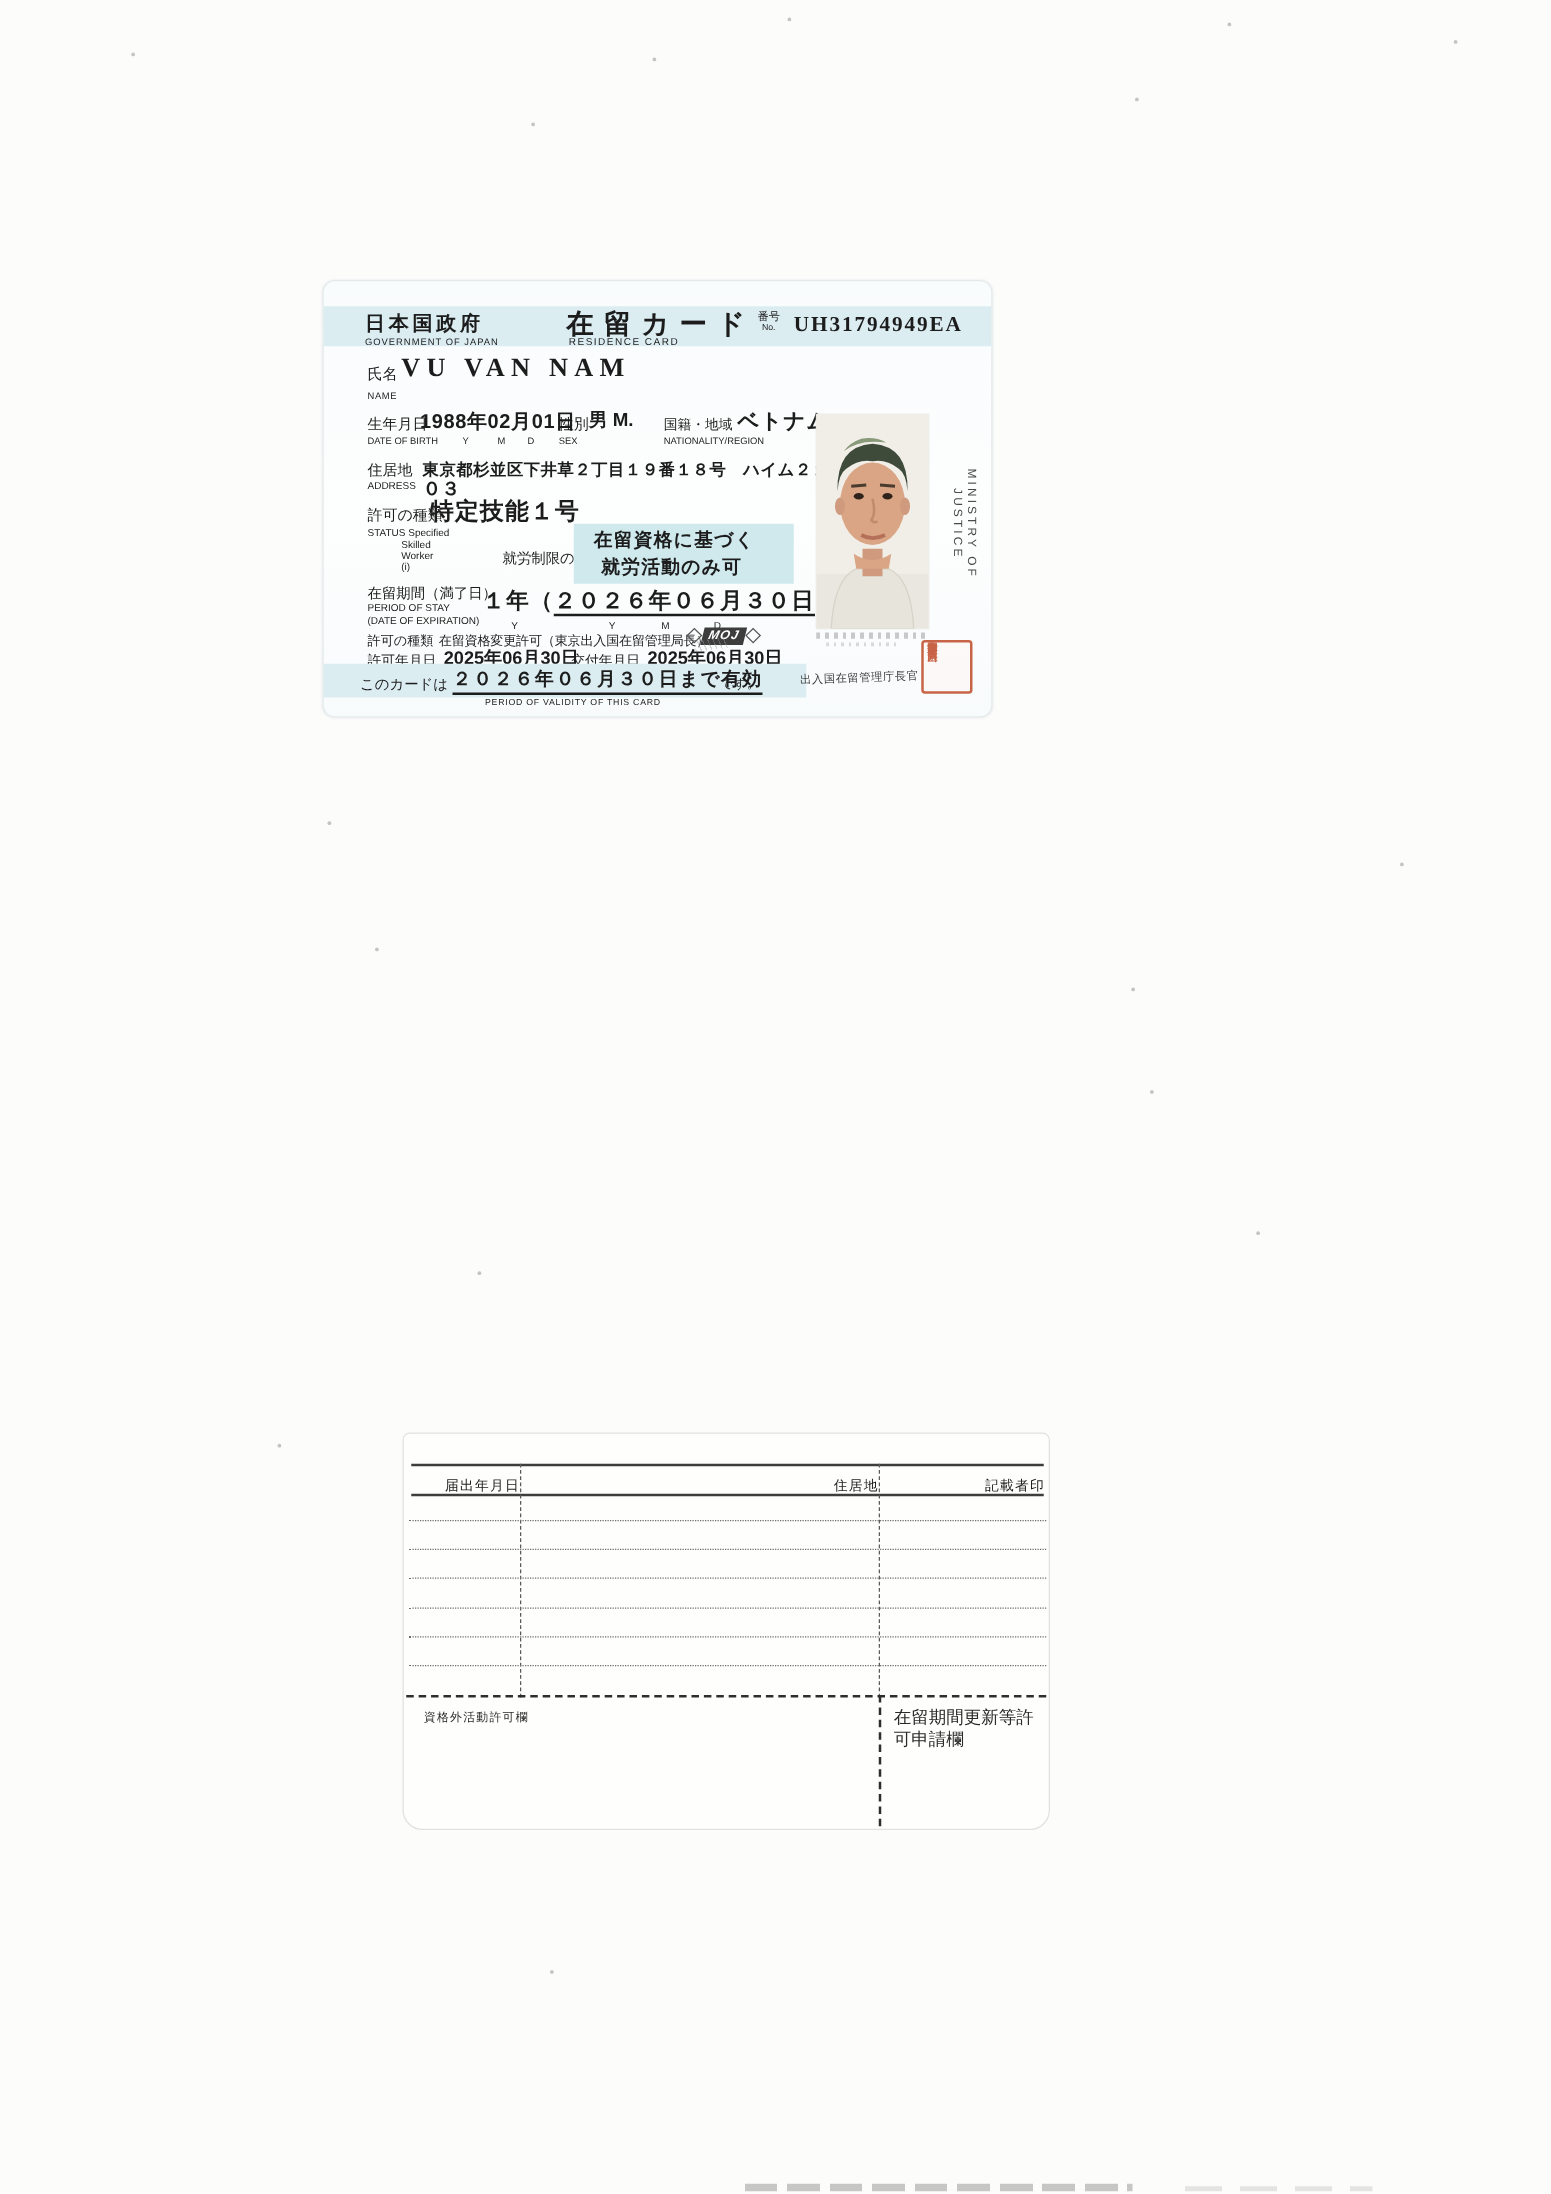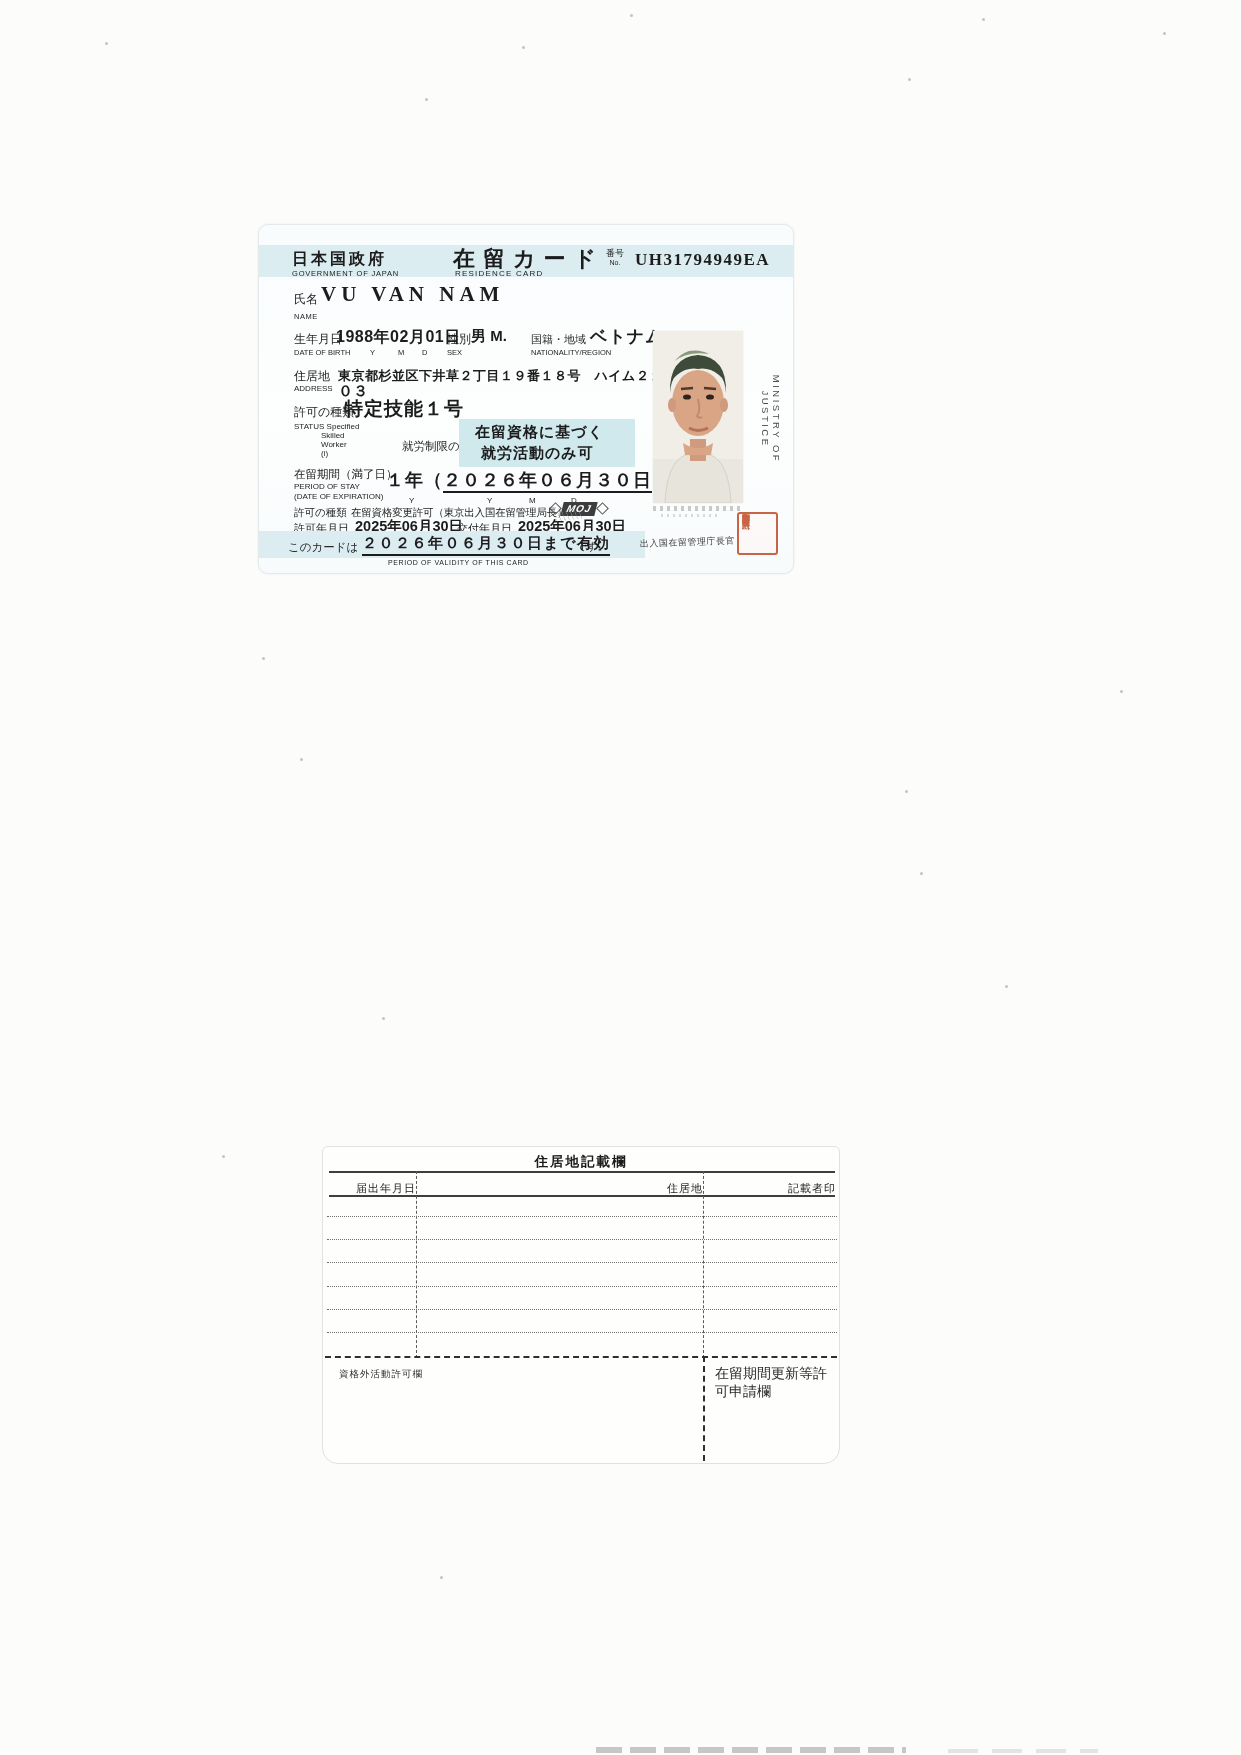--- a/index.html
+++ b/index.html
@@ -213,21 +213,20 @@
       <path d="M30 112 Q45 122 60 112 L58 124 L32 124 Z" fill="#d9a585"></path>
     </svg>
   </div>
   <div class="abs ministry">MINISTRY OF JUSTICE</div>
   <div class="abs photo-noise"></div>
   <div class="abs photo-noise2"></div>
   <div class="abs pencil"></div>
 </div>
 
 <div class="back-card">
-  <div class="bk-title">住居地記載欄</div>
   <div class="bk-line l1"></div>
   <div class="bk-col-lbl bk-c1">届出年月日</div>
   <div class="bk-col-lbl bk-c2">住居地</div>
   <div class="bk-col-lbl bk-c3">記載者印</div>
   <div class="bk-line l2"></div>
   <div class="bk-vdiv bk-v1"></div>
   <div class="bk-vdiv bk-v2"></div>
   <div>
       <div class="bk-row-line" style="top: 69px;"></div>
       <div class="bk-row-line" style="top: 92.2px;"></div>

